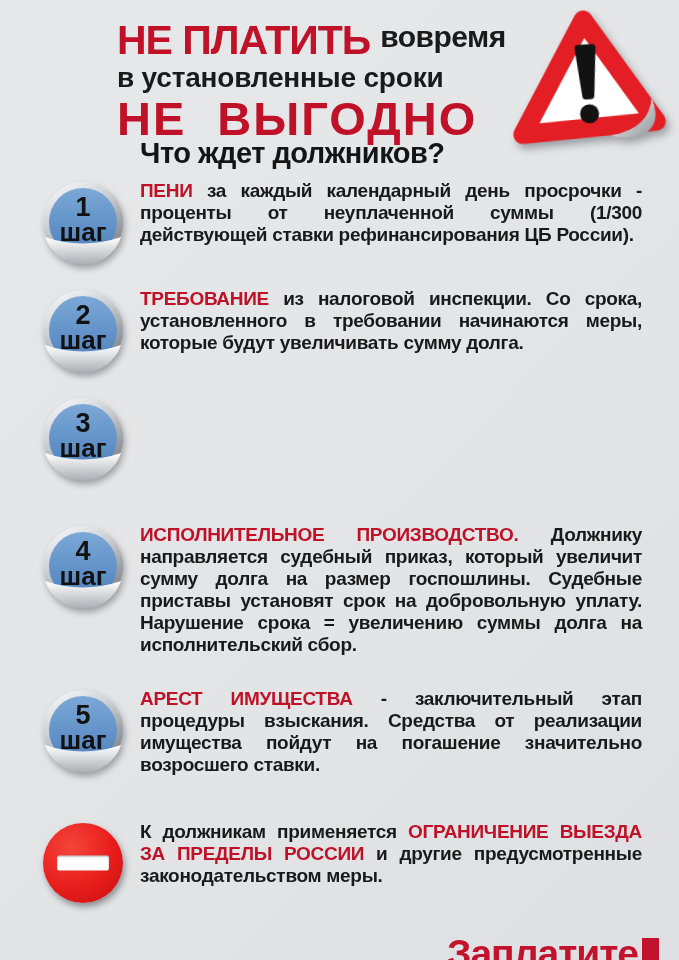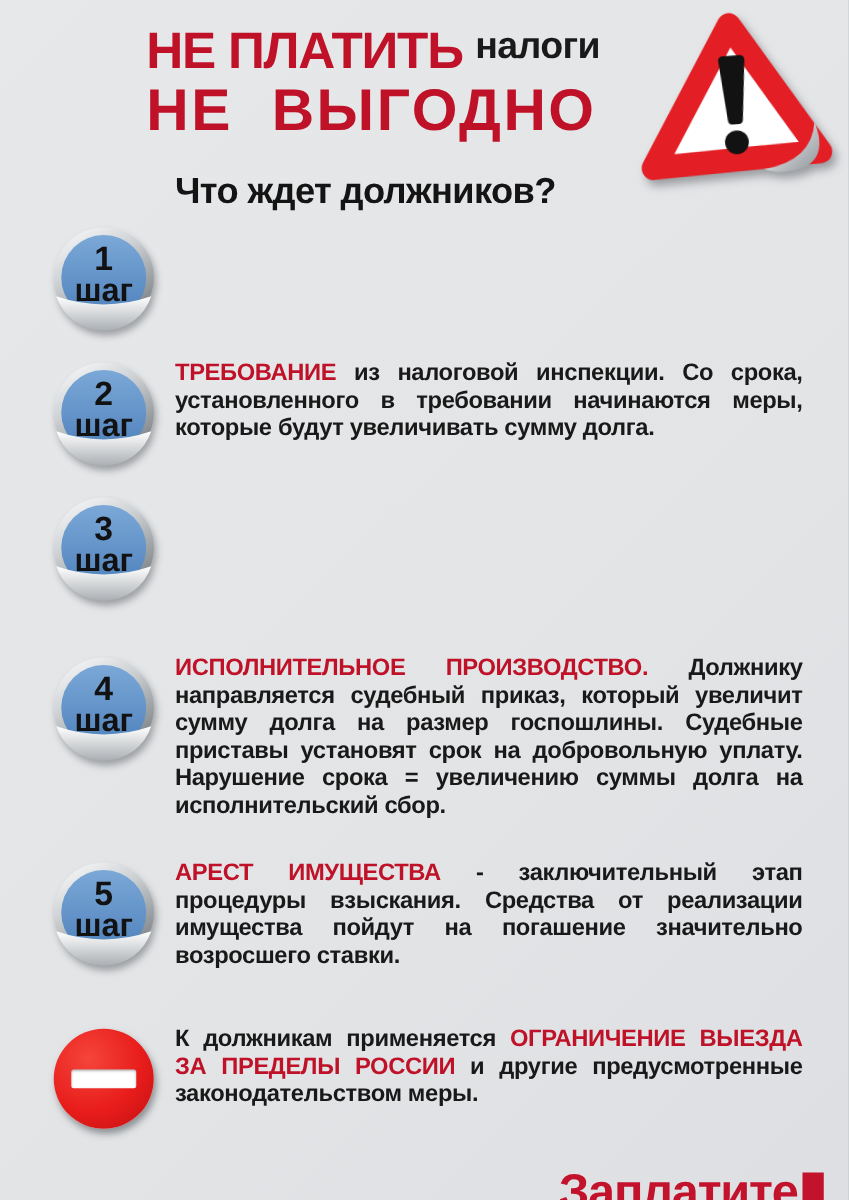--- a/index.html
+++ b/index.html
@@ -79,22 +79,23 @@
   .footer-excl .dot { width:17px; height:13px; background:#c2122c; margin-top:6px; }
 </style>
 </head>
 <body>
 
 <div class="poster">
 
   <div class="header">
     <div class="h-line1">
       <span class="h-red-big">НЕ ПЛАТИТЬ</span>
-      <span class="h-black-small">налоги</span>
-    </div>
+      <span class="h-black-small">вовремя</span>
+    </div>
+    <div class="h-line2">в установленные сроки</div>
     <div class="h-line3">НЕ ВЫГОДНО</div>
   </div>
 
   <div class="warn-wrap">
     <svg width="165" height="142" viewBox="0 0 165 142">
       <defs>
         <linearGradient id="curlGrey" x1="0" y1="0" x2="1" y2="1">
           <stop offset="0" stop-color="#ffffff"></stop>
           <stop offset="1" stop-color="#8f959a"></stop>
         </linearGradient>
@@ -124,20 +125,21 @@
           <stop offset="0" stop-color="#ffffff"></stop>
             <stop offset="1" stop-color="#aaafb3"></stop>
         </linearGradient>
       </defs>
       <circle cx="45" cy="42" r="40" fill="url(#silverRing)"></circle>
       <circle cx="45" cy="42" r="34" fill="url(#blueFill)"></circle>
       <path d="M7,57 A40,40 0 0 0 83,57 Q45,70 7,57 Z" fill="url(#curlWhite)"></path>
       <text x="45" y="36" font-size="27" text-anchor="middle">1</text>
       <text x="45" y="61" font-size="26" text-anchor="middle">шаг</text>
     </svg>
+    <p class="step-text"><span class="lead">ПЕНИ</span><span> за каждый календарный день просрочки - проценты от неуплаченной суммы (1/300 действующей ставки рефинансирования ЦБ России).</span></p>
   </div>
 
   <div class="row row-2">
     <svg class="badge" viewBox="0 0 90 88">
       <circle cx="45" cy="42" r="40" fill="url(#silverRing)"></circle>
       <circle cx="45" cy="42" r="34" fill="url(#blueFill)"></circle>
       <path d="M7,57 A40,40 0 0 0 83,57 Q45,70 7,57 Z" fill="url(#curlWhite)"></path>
       <text x="45" y="36" font-size="27" text-anchor="middle">2</text>
       <text x="45" y="61" font-size="26" text-anchor="middle">шаг</text>
     </svg>

